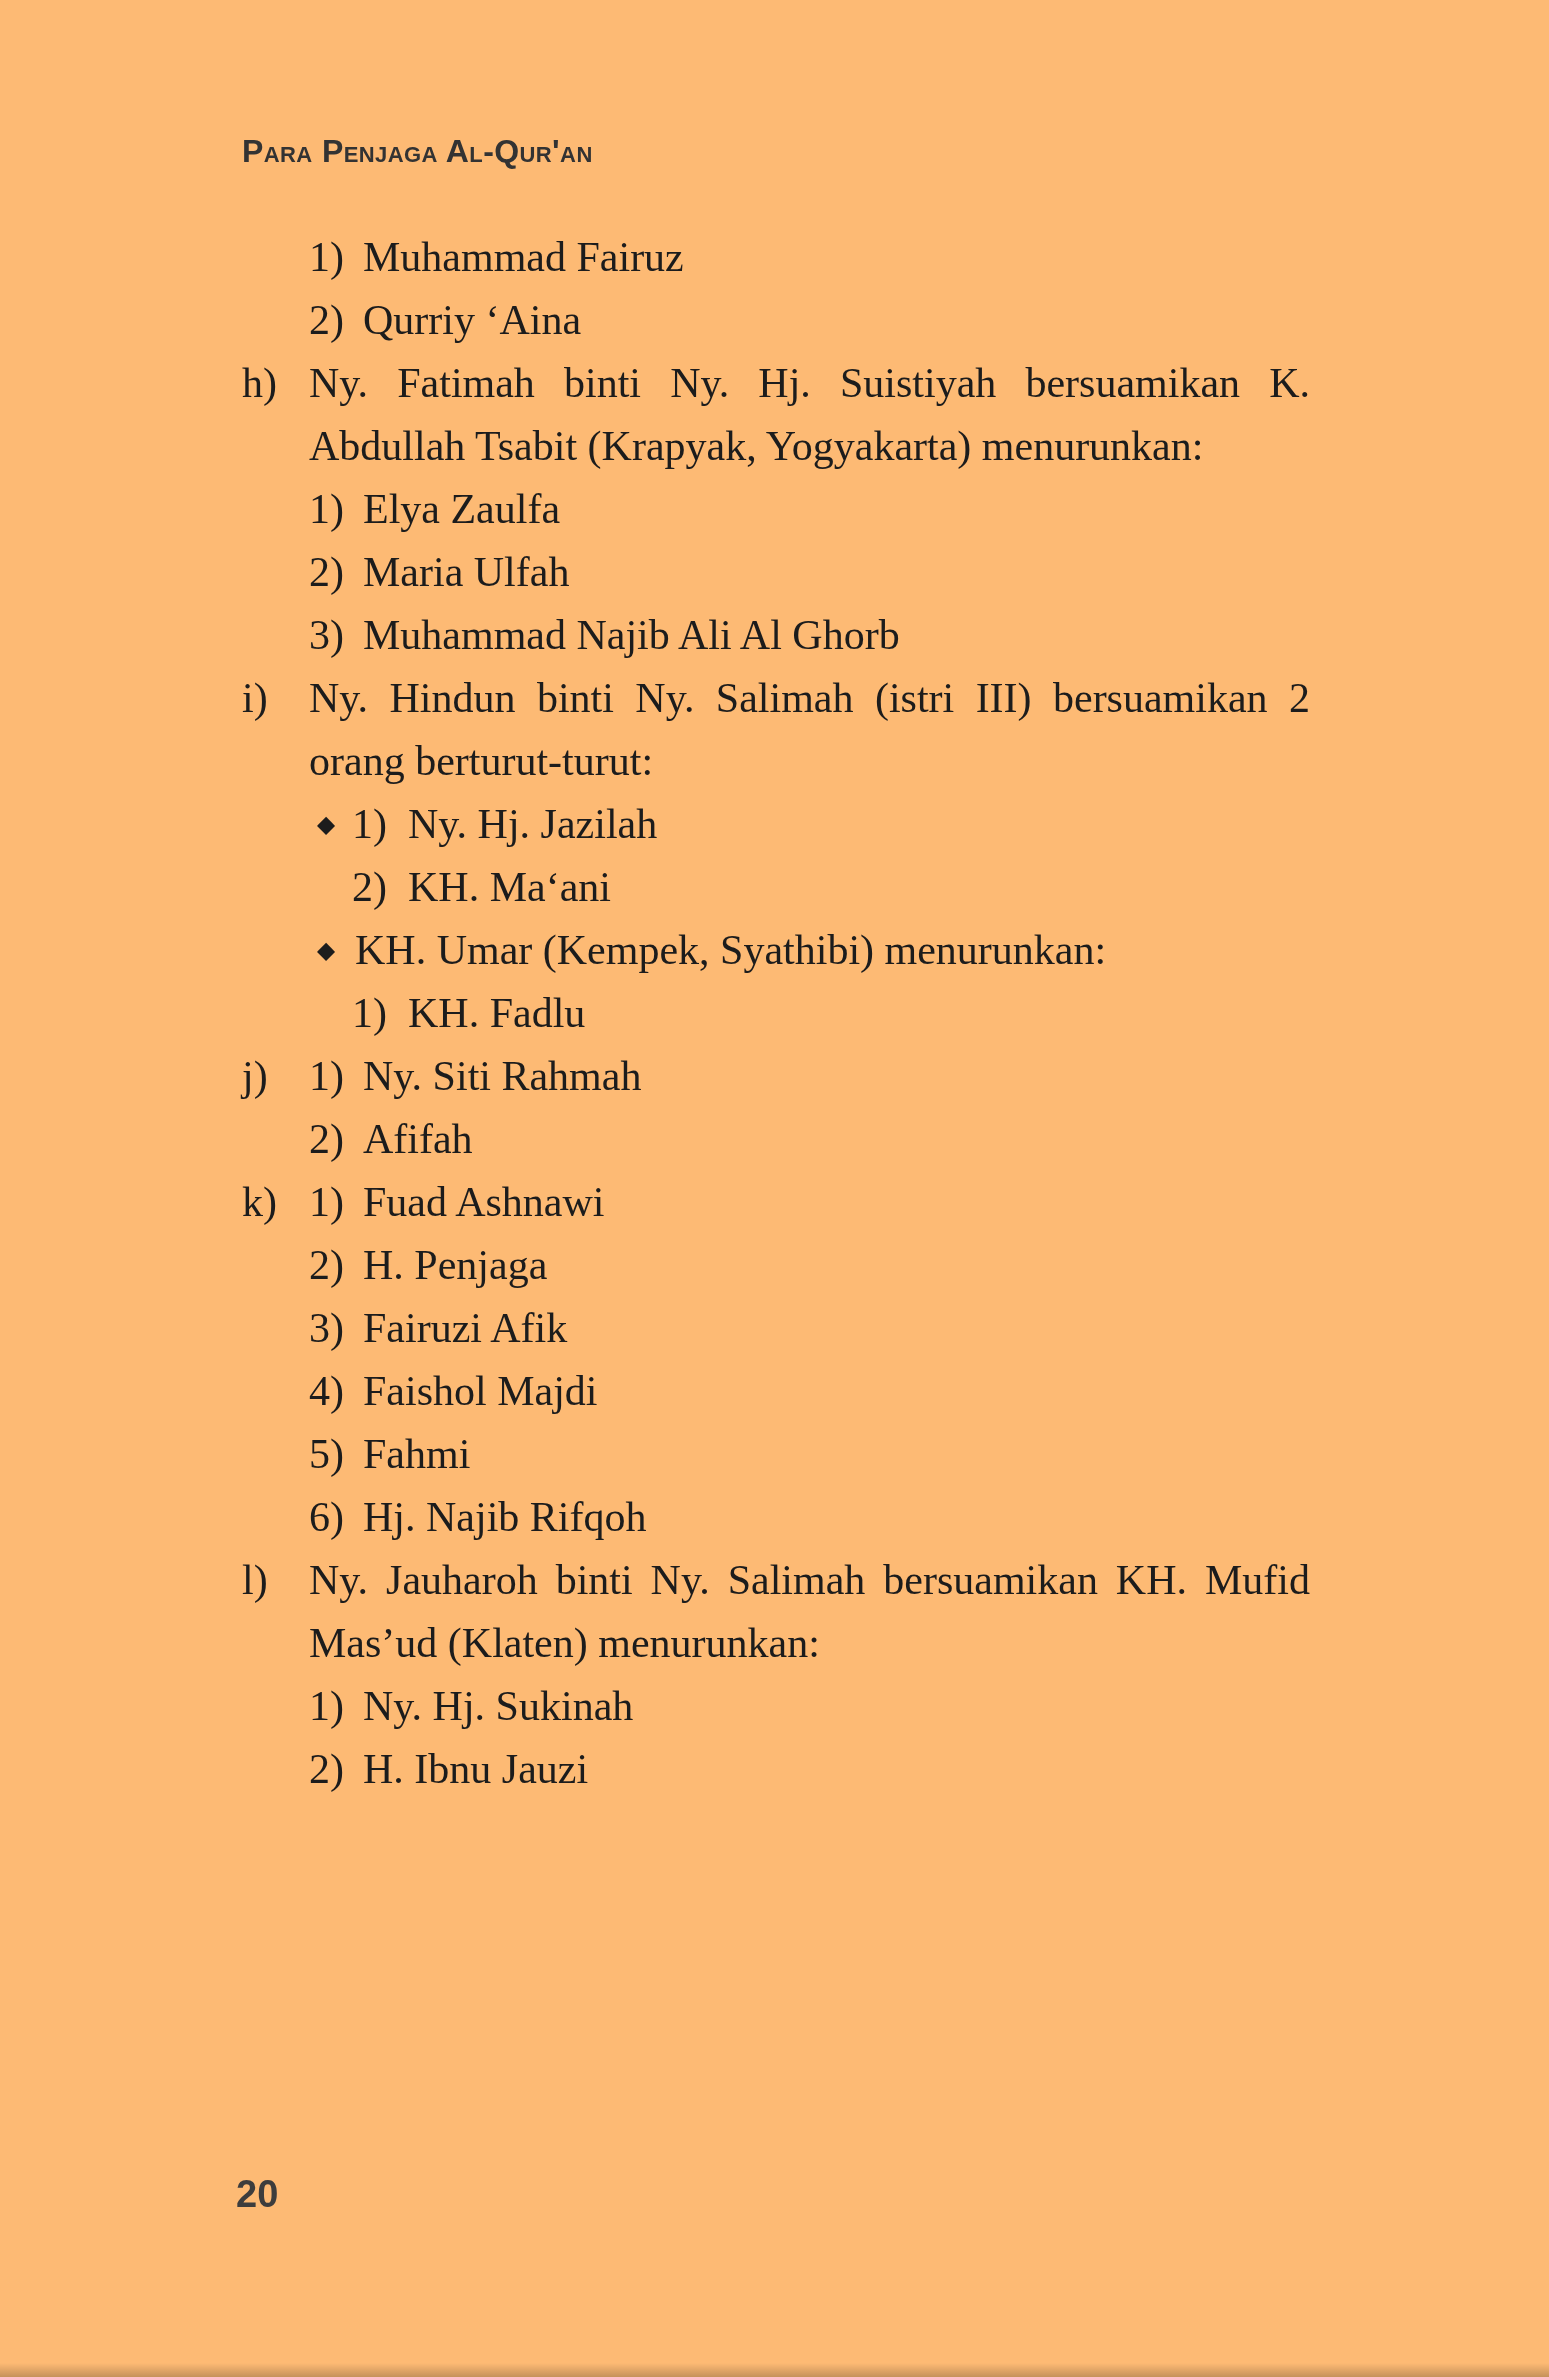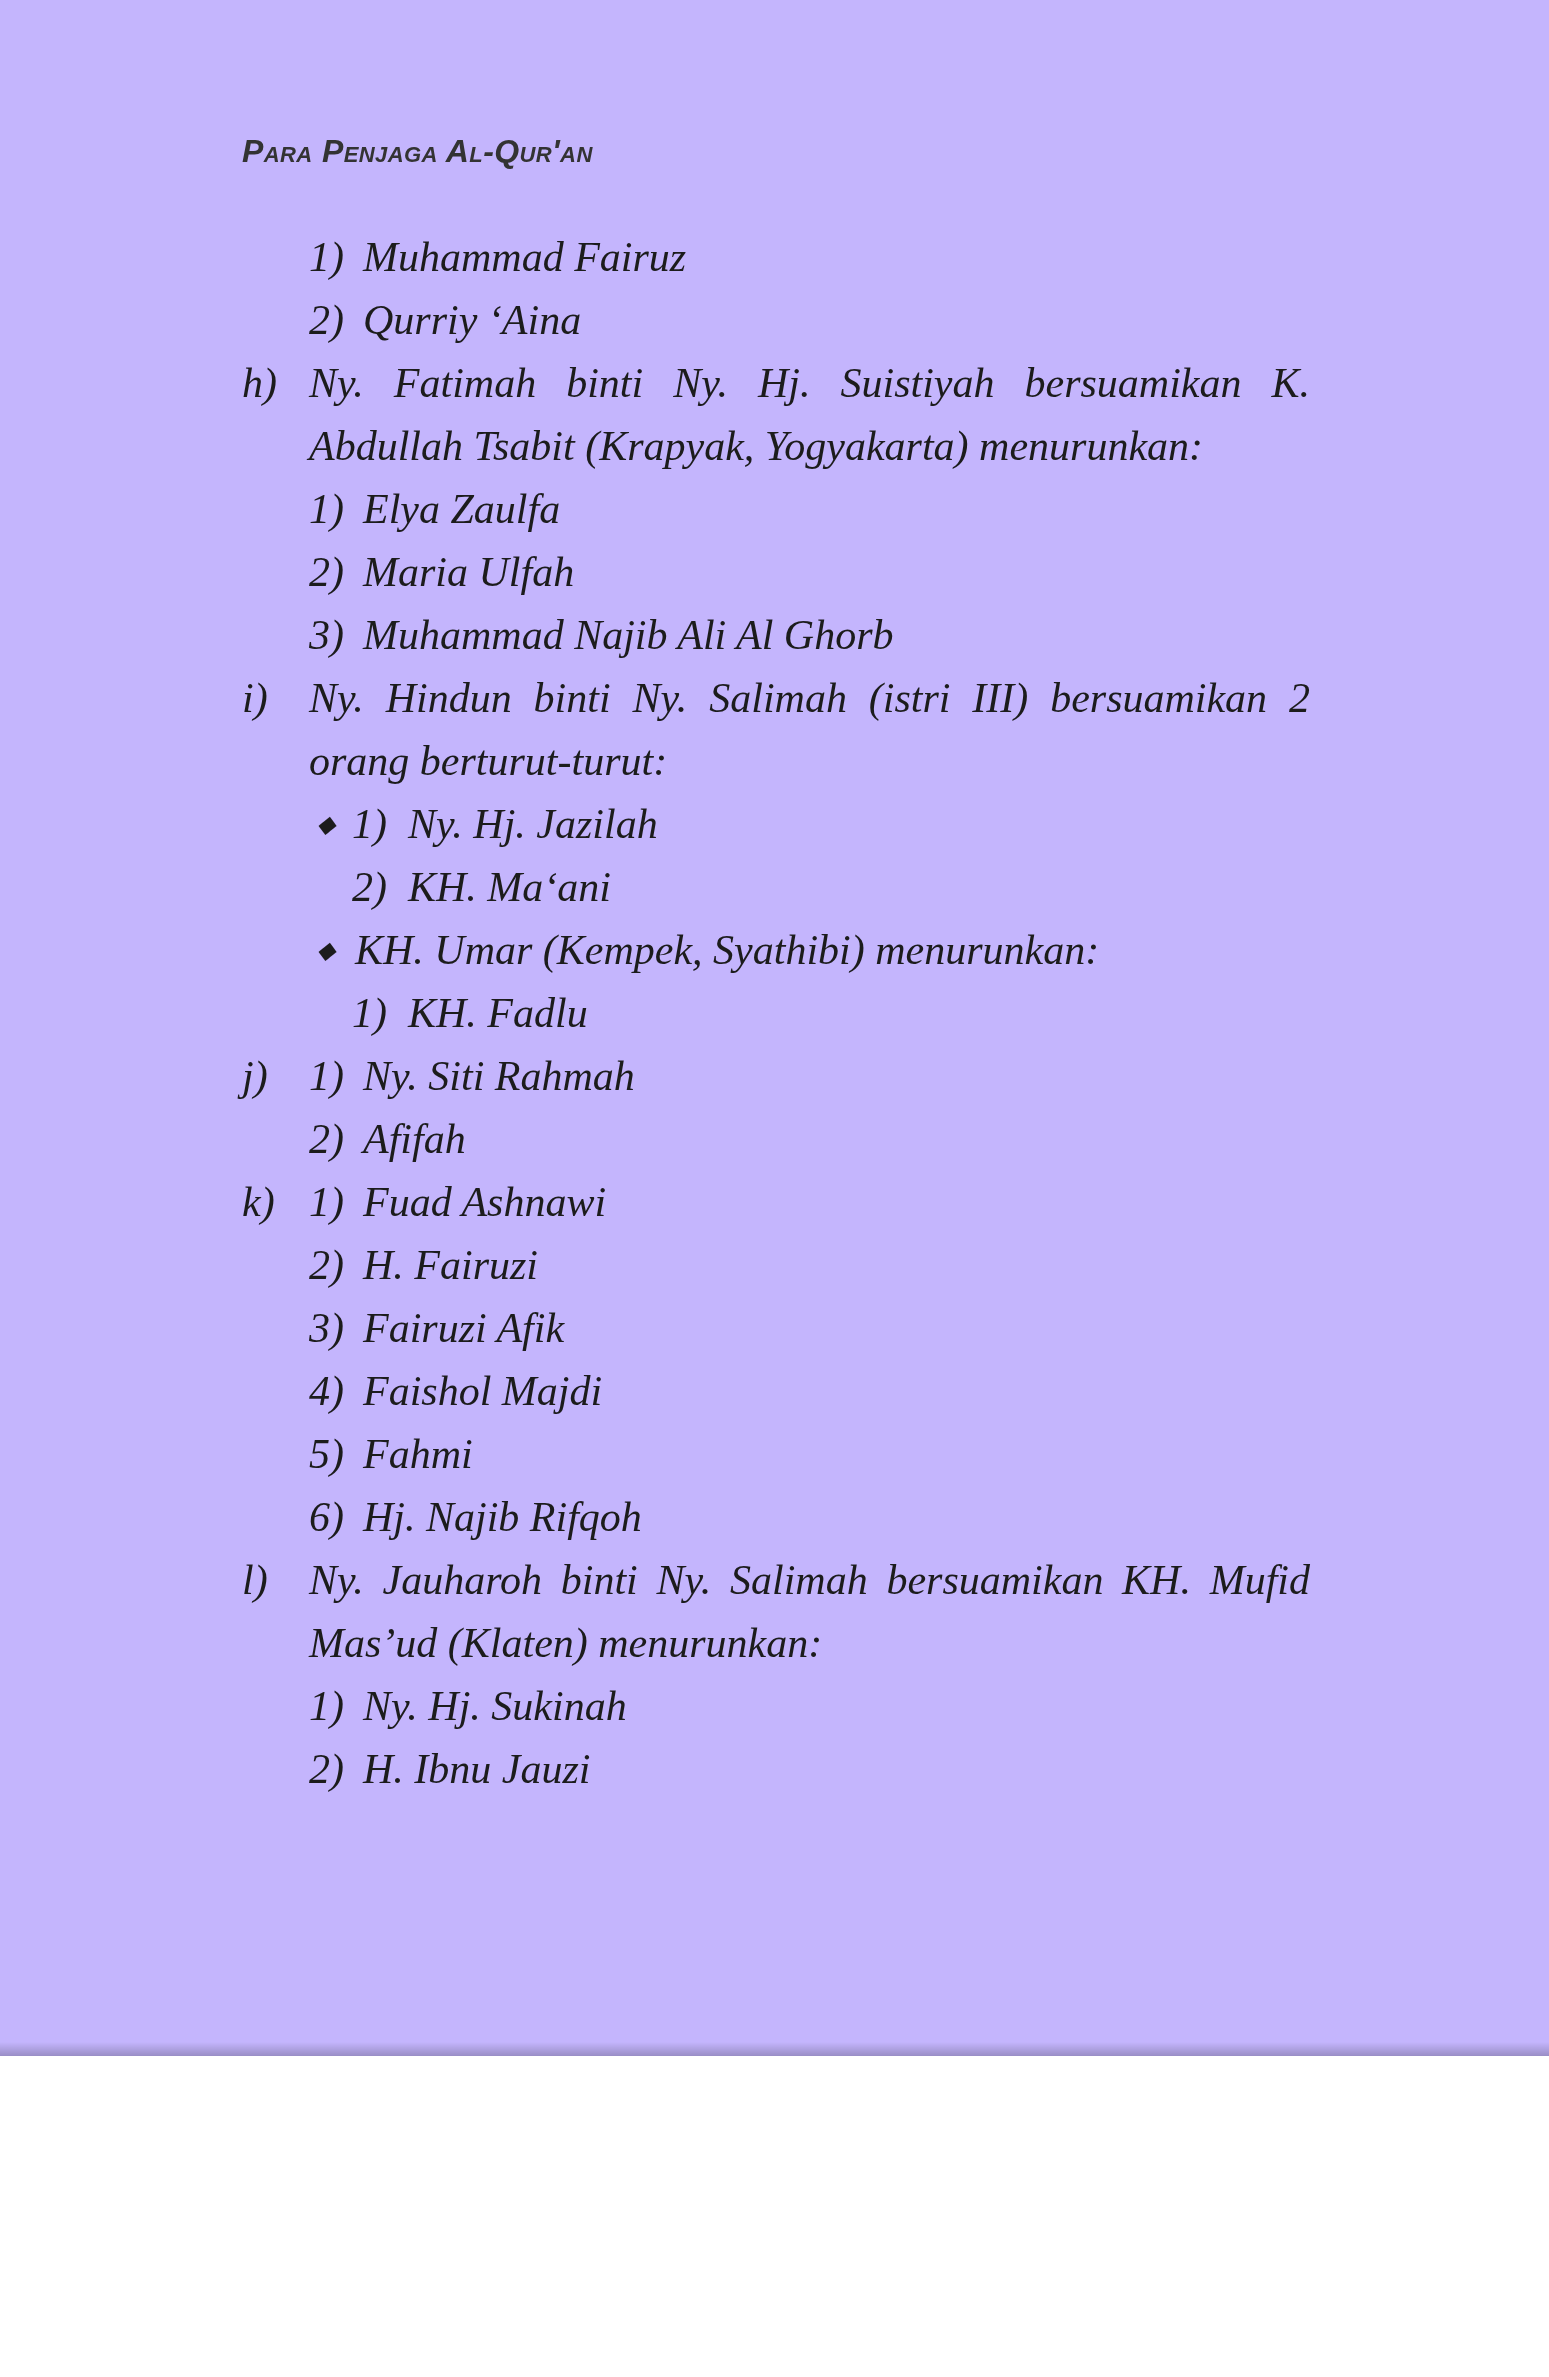--- a/index.html
+++ b/index.html
@@ -3,26 +3,25 @@
 <meta charset="utf-8">
 <style>
   html, body {
     margin: 0;
     padding: 0;
     background: #ffffff;
   }
   .page {
     position: relative;
     width: 1549px;
-    height: 2056px;
-    background: #c4b5fd;
+    height: 2377px;
+    background: #fdba74;
     overflow: hidden;
     font-family: "Liberation Serif", serif;
     color: #1c1c1c;
-    font-style: italic;
   }
   
   .page::after {
     content: "";
     position: absolute;
     left: 0;
     right: 0;
     bottom: 0;
     height: 14px;
     background: linear-gradient(to bottom, rgba(0,0,0,0), rgba(0,0,0,0.22));
@@ -97,21 +96,21 @@
       <div class="block bullet"><span class="label">◆</span></div>
       <div class="block num2"><span class="label">1)</span><span class="text">Ny. Hj. Jazilah</span></div>
       <div class="block num2"><span class="label">2)</span><span class="text">KH. Ma‘ani</span></div>
       <div class="block bullet"><span class="label">◆</span><span class="text">KH. Umar (Kempek, Syathibi) menurunkan:</span></div>
       <div class="block num2"><span class="label">1)</span><span class="text">KH. Fadlu</span></div>
       <div class="block letter"><span class="label">j)</span></div>
       <div class="block num1"><span class="label">1)</span><span class="text">Ny. Siti Rahmah</span></div>
       <div class="block num1"><span class="label">2)</span><span class="text">Afifah</span></div>
       <div class="block letter"><span class="label">k)</span></div>
       <div class="block num1"><span class="label">1)</span><span class="text">Fuad Ashnawi</span></div>
-      <div class="block num1"><span class="label">2)</span><span class="text">H. Fairuzi</span></div>
+      <div class="block num1"><span class="label">2)</span><span class="text">H. Penjaga</span></div>
       <div class="block num1"><span class="label">3)</span><span class="text">Fairuzi Afik</span></div>
       <div class="block num1"><span class="label">4)</span><span class="text">Faishol Majdi</span></div>
       <div class="block num1"><span class="label">5)</span><span class="text">Fahmi</span></div>
       <div class="block num1"><span class="label">6)</span><span class="text">Hj. Najib Rifqoh</span></div>
       <div class="block letter"><span class="label">l)</span><span class="text">Ny. Jauharoh binti Ny. Salimah bersuamikan KH. Mufid Mas’ud (Klaten) menurunkan:</span></div>
       <div class="block num1"><span class="label">1)</span><span class="text">Ny. Hj. Sukinah</span></div>
       <div class="block num1"><span class="label">2)</span><span class="text">H. Ibnu Jauzi</span></div>
     </div>
 
   <div class="page-number">20</div>

